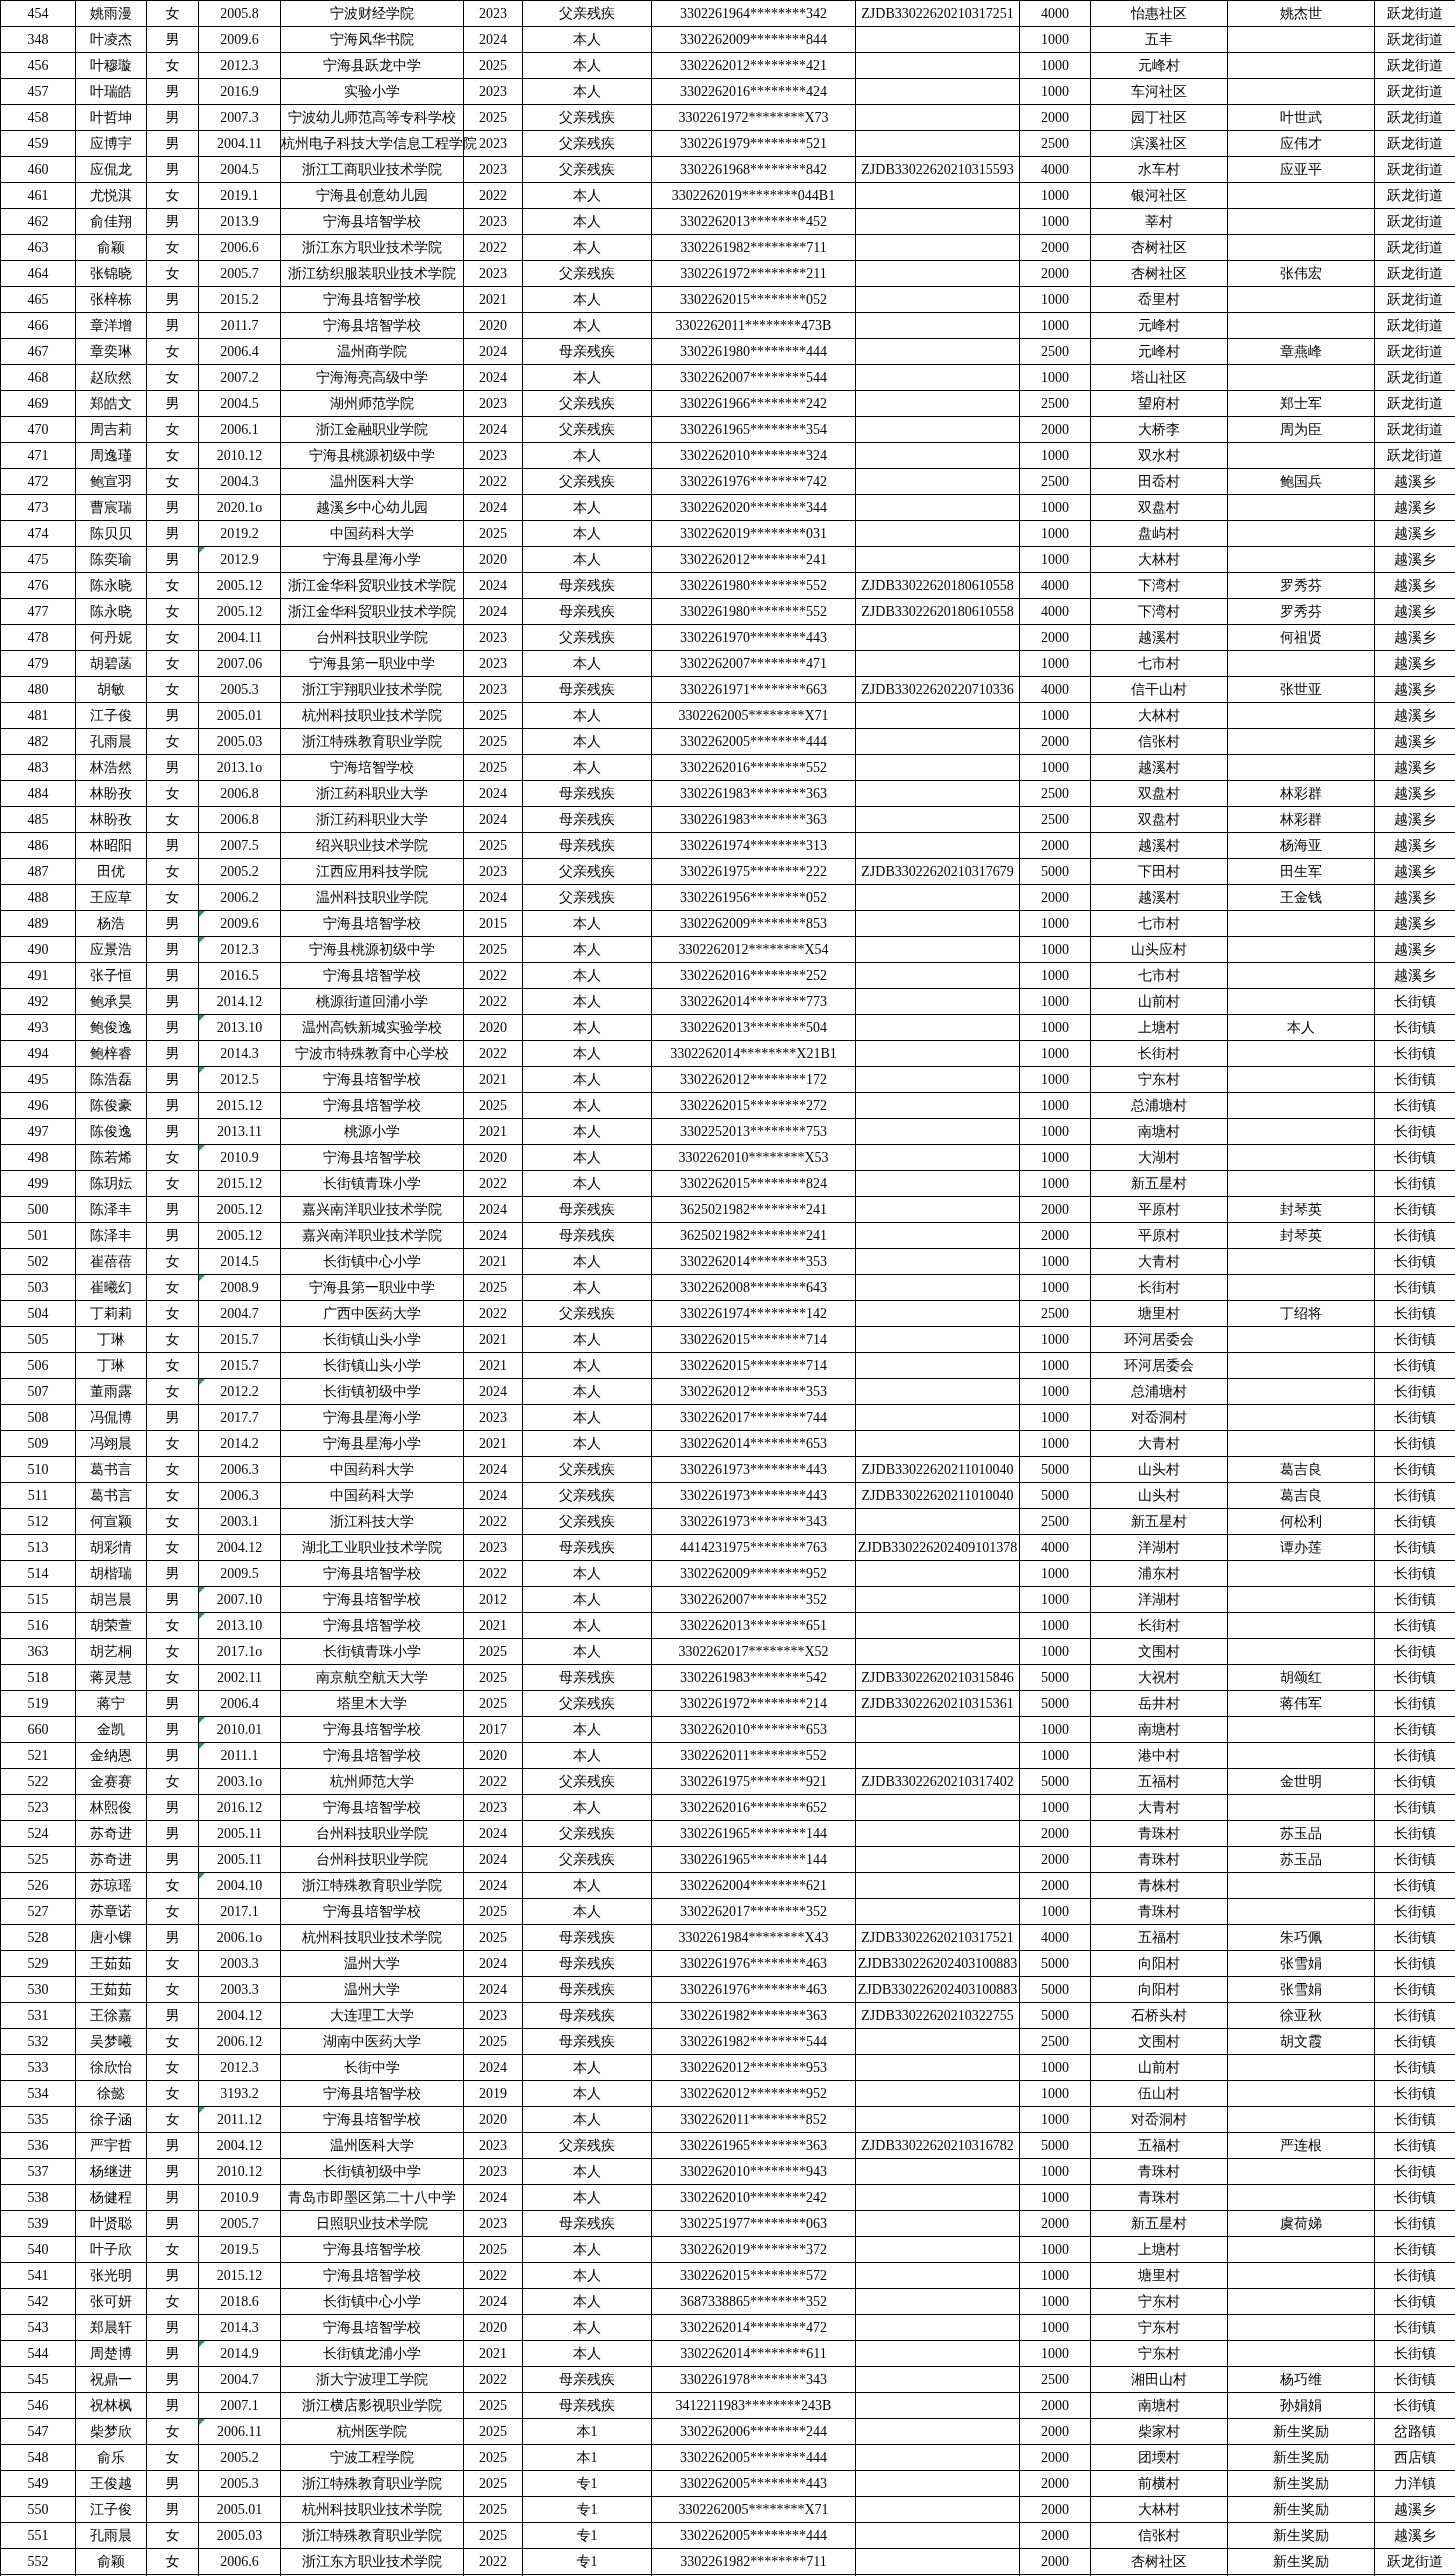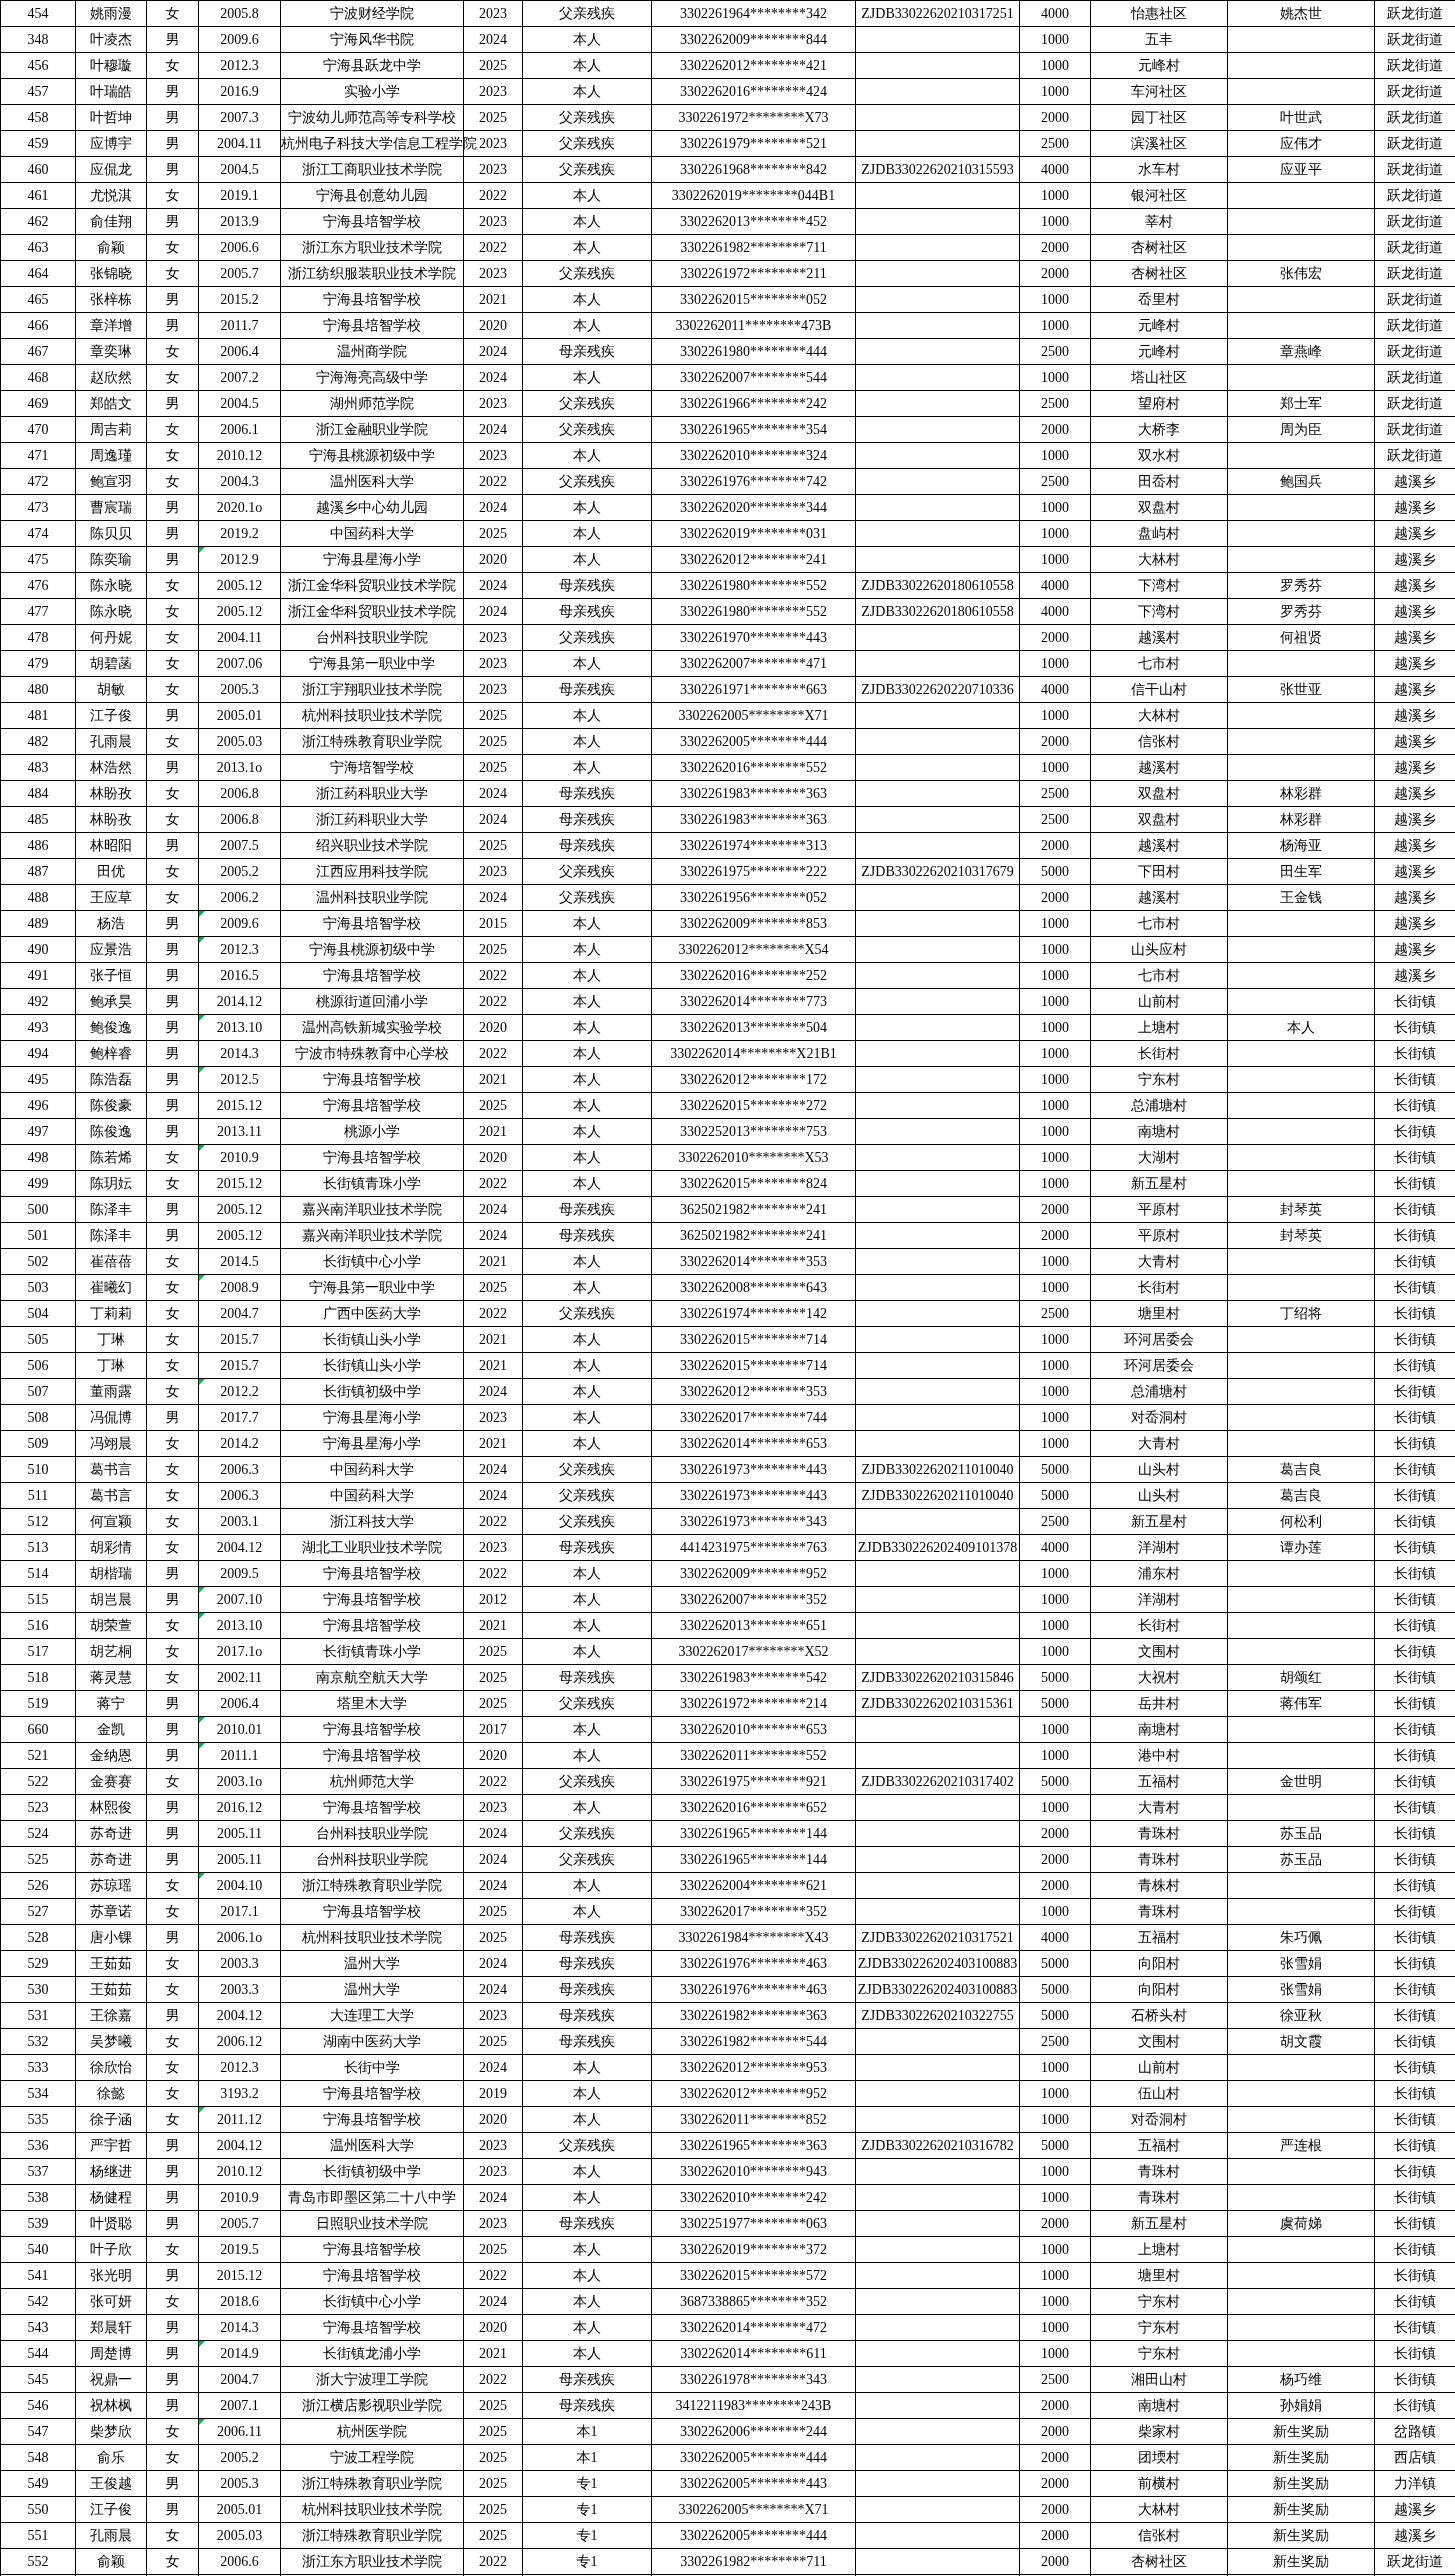--- a/index.html
+++ b/index.html
@@ -1002,21 +1002,21 @@
         <td><span>2021</span></td>
         <td><span>本人</span></td>
         <td><span>3302262013********651</span></td>
         <td><span></span></td>
         <td><span>1000</span></td>
         <td><span>长街村</span></td>
         <td><span></span></td>
         <td><span>长街镇</span></td>
       </tr>
       <tr>
-        <td><span>517</span></td>
+        <td><span>363</span></td>
         <td><span>胡艺桐</span></td>
         <td><span>女</span></td>
         <td><span>2017.1o</span></td>
         <td><span>长街镇青珠小学</span></td>
         <td><span>2025</span></td>
         <td><span>本人</span></td>
         <td><span>3302262017********X52</span></td>
         <td><span></span></td>
         <td><span>1000</span></td>
         <td><span>文围村</span></td>

